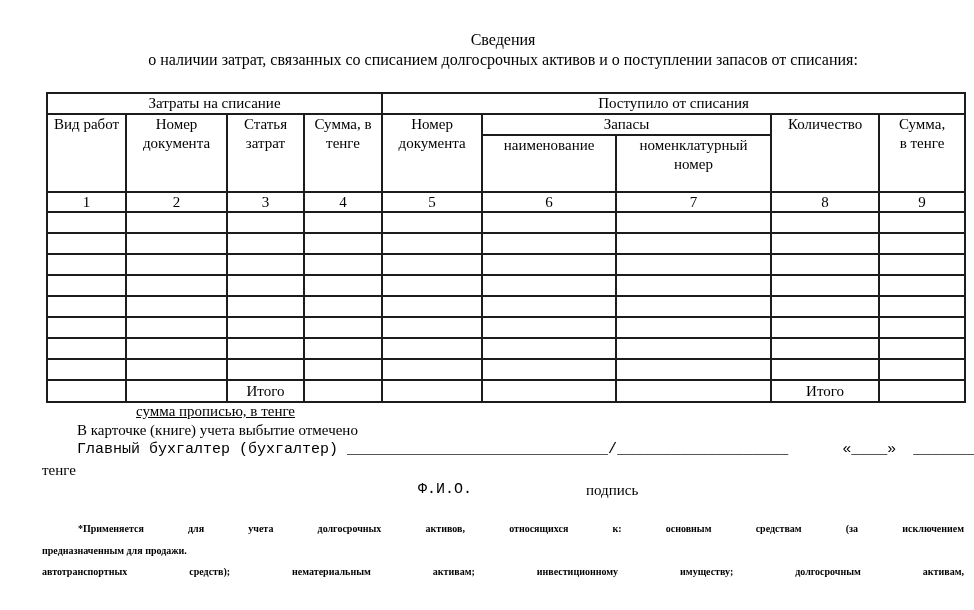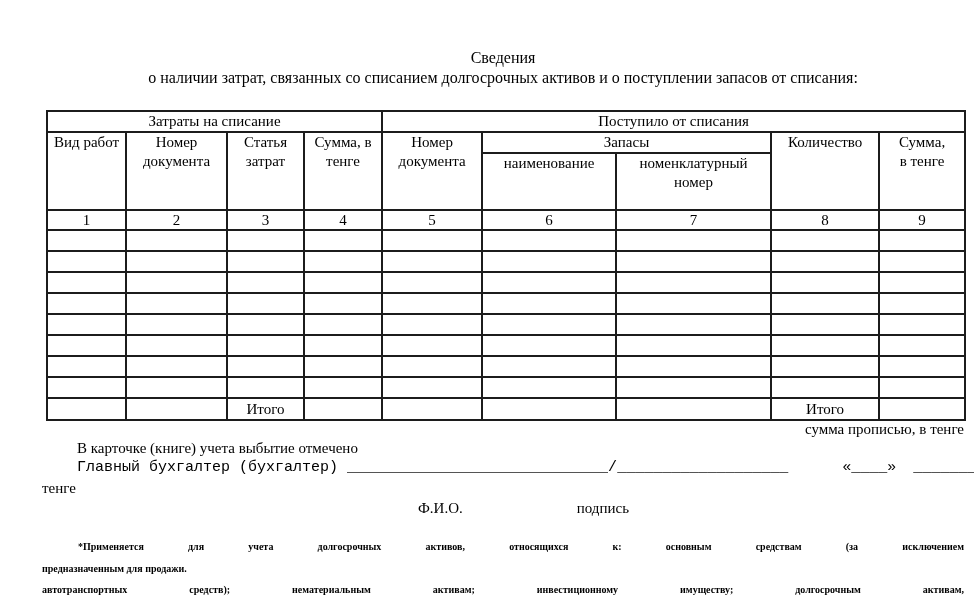--- a/index.html
+++ b/index.html
@@ -2,21 +2,21 @@
 <html><head>
 <meta charset="utf-8">
 <style>
   * { margin: 0; padding: 0; box-sizing: border-box; }
   html, body { background: #ffffff; }
   body {
     width: 974px; height: 610px; overflow: hidden;
     font-family: "Liberation Serif", "DejaVu Serif", serif;
     color: #000;
   }
-  .page { width: 974px; height: 610px; padding: 48px 10px 0 42px; border-radius: 32px; }
+  .page { width: 974px; height: 610px; padding: 30px 10px 0 42px; border-radius: 32px; }
 
   .title, .subtitle { text-align: center; font-size: 16px; line-height: 20px; }
 
   table.main {
     border-collapse: collapse; table-layout: fixed;
     width: 918px; margin: 22px 0 0 4px;
   }
   table.main td {
     border: 2px solid #1c1c1c; font-size: 15px; text-align: center;
     padding: 0 2px; overflow: hidden;
@@ -26,28 +26,28 @@
   tr.group-row td { height: 20px; }
   tr.cols-row td { height: 19px; }
   tr.subcols-row td { height: 57px; }
   tr.numbers-row td { height: 20px; line-height: 18px; vertical-align: top; }
   tr.empty-row td { height: 21px; }
   tr.totals-row td { height: 22px; line-height: 20px; vertical-align: middle; }
 
   .fline { font-size: 15px; line-height: 20px; }
   .income-row { display: flex; align-items: flex-end; margin-top: 20px; padding-left: 35px; }
   .fill-line { flex: 1; border-bottom: 1px solid #000; margin: 0 2px 3px 8px; }
-  .caption-center { text-align: right; padding-left: 94px; font-size: 15px; line-height: 17px; }
+  .caption-center { text-align: left; padding-left: 94px; font-size: 15px; line-height: 17px; text-decoration: underline; }
   .indented { text-indent: 35px; }
   .sig-row { padding-left: 35px; white-space: nowrap; font-family: Liberation Mono, monospace; }
   .gap-quote { margin-left: 45px; }
   .gap-small { margin-left: 8px; }
   .year-prefix { margin: 0 5px; }
   .fio-row { display: flex; }
-  .fio-label { margin-left: 376px; }
+  .fio-label { margin-left: 376px; font-family: Liberation Mono, monospace; }
   .sign-caption { margin-left: 114px; }
 
   .footnote { margin-top: 18px; width: 922px; font-weight: bold; font-size: 10px; line-height: 21.5px; }
   .fn-line { text-align: justify; text-align-last: justify; }
   .fn-line.first { padding-left: 36px; }
   .fn-line.last { text-align: left; text-align-last: left; }
 </style>
 </head>
 <body>
 

